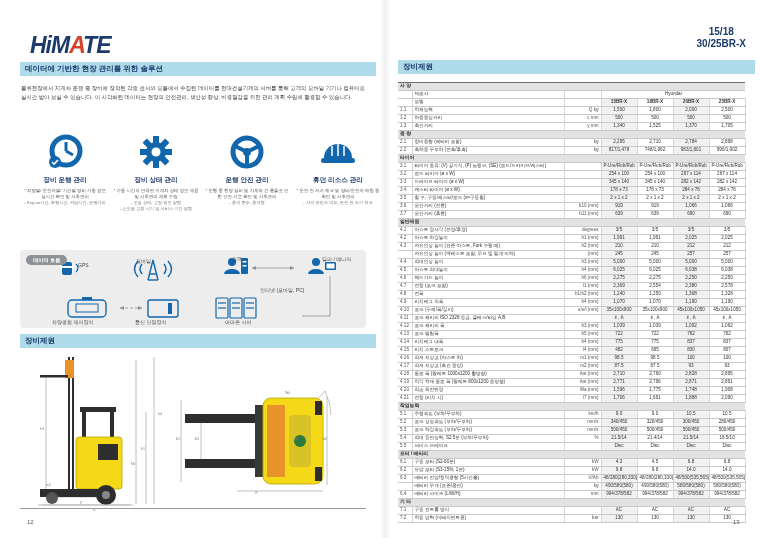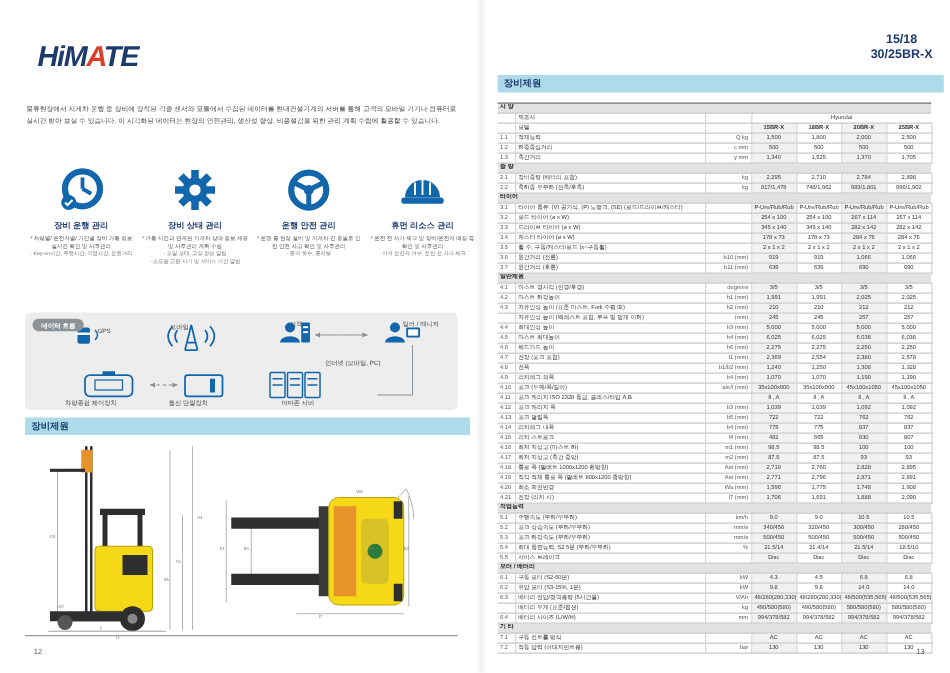--- a/index.html
+++ b/index.html
@@ -63,20 +63,21 @@
 </style>
 </head>
 <body>
 
 <div id="page-left">
 
   <div id="logo" class="abs">
     <span>HiM</span><span class="accent">A</span><span>TE</span>
   </div>
 
+  <div id="banner-solution" class="abs banner">데이터에 기반한 현장 관리를 위한 솔루션</div>
 
   <div id="intro" class="abs">물류현장에서 지게차 운행 중 장비에 장착된 각종 센서와 모듈에서 수집된 데이터를 현대건설기계의 서버를 통해 고객의 모바일 기기나 컴퓨터로 실시간 받아 보실 수 있습니다. 이 시각화된 데이터는 현장의 안전관리, 생산성 향상, 비용절감을 위한 관리 계획 수립에 활용할 수 있습니다.</div>
 
   <div class="card" style="left:22px;">
     <div class="icon">
       <svg width="40" height="40" viewBox="0 0 40 40">
         <circle cx="21" cy="19" r="14" fill="none" stroke="#1266ac" stroke-width="5"></circle>
         <line x1="21" y1="19" x2="21" y2="10" stroke="#1266ac" stroke-width="3"></line>
         <line x1="21" y1="19" x2="28" y2="23" stroke="#1266ac" stroke-width="3"></line>
         <circle cx="10" cy="30" r="6" fill="#1266ac"></circle>

